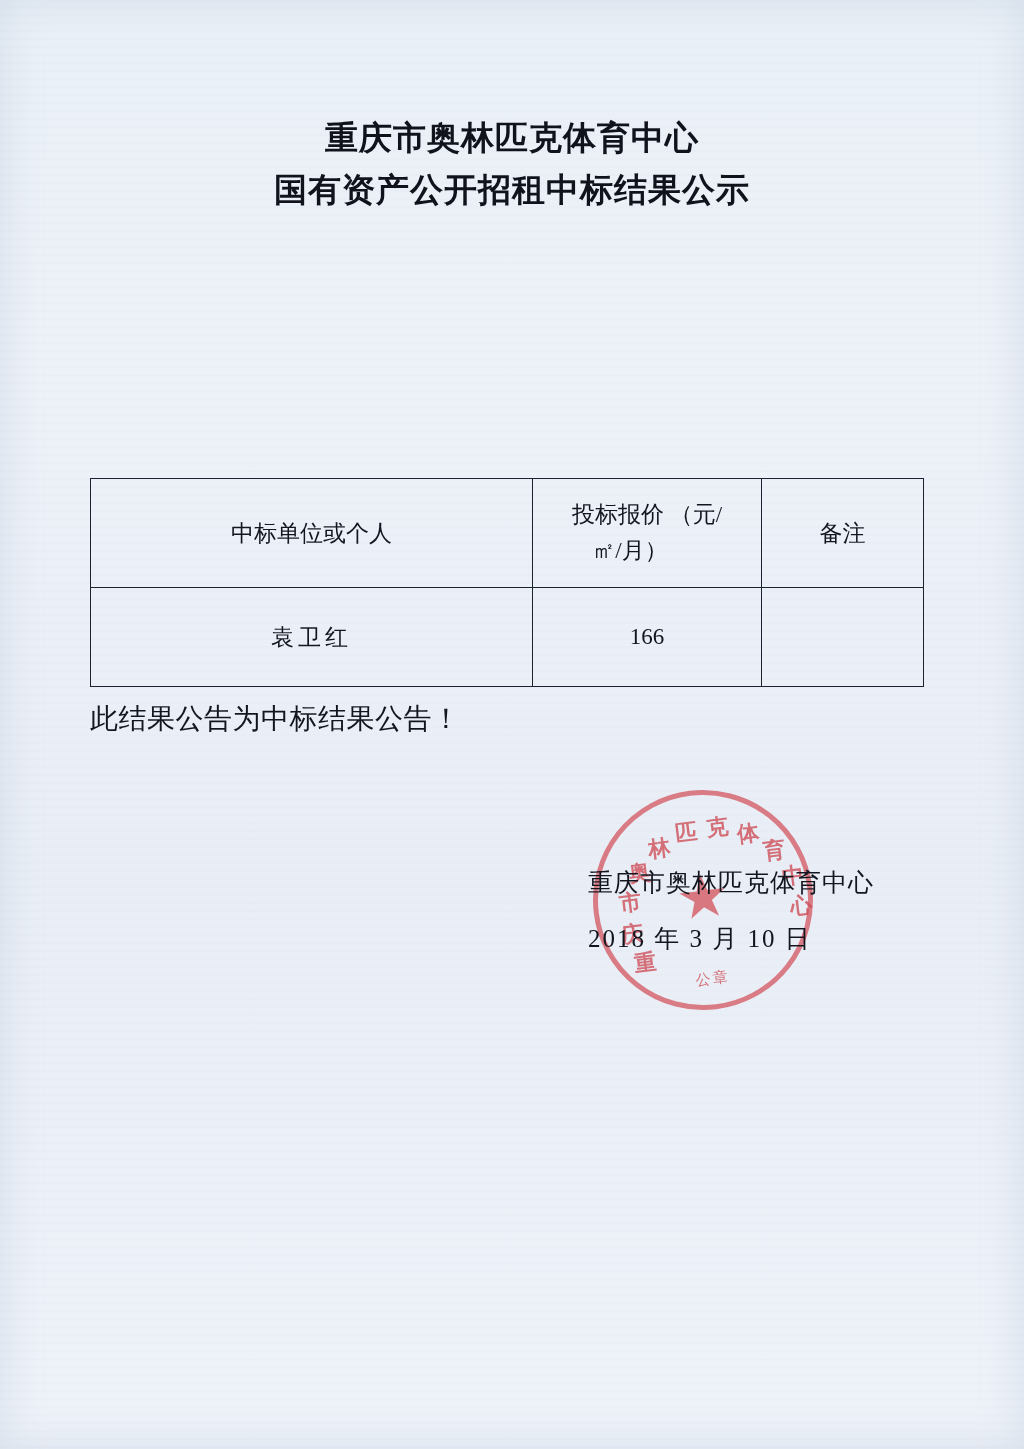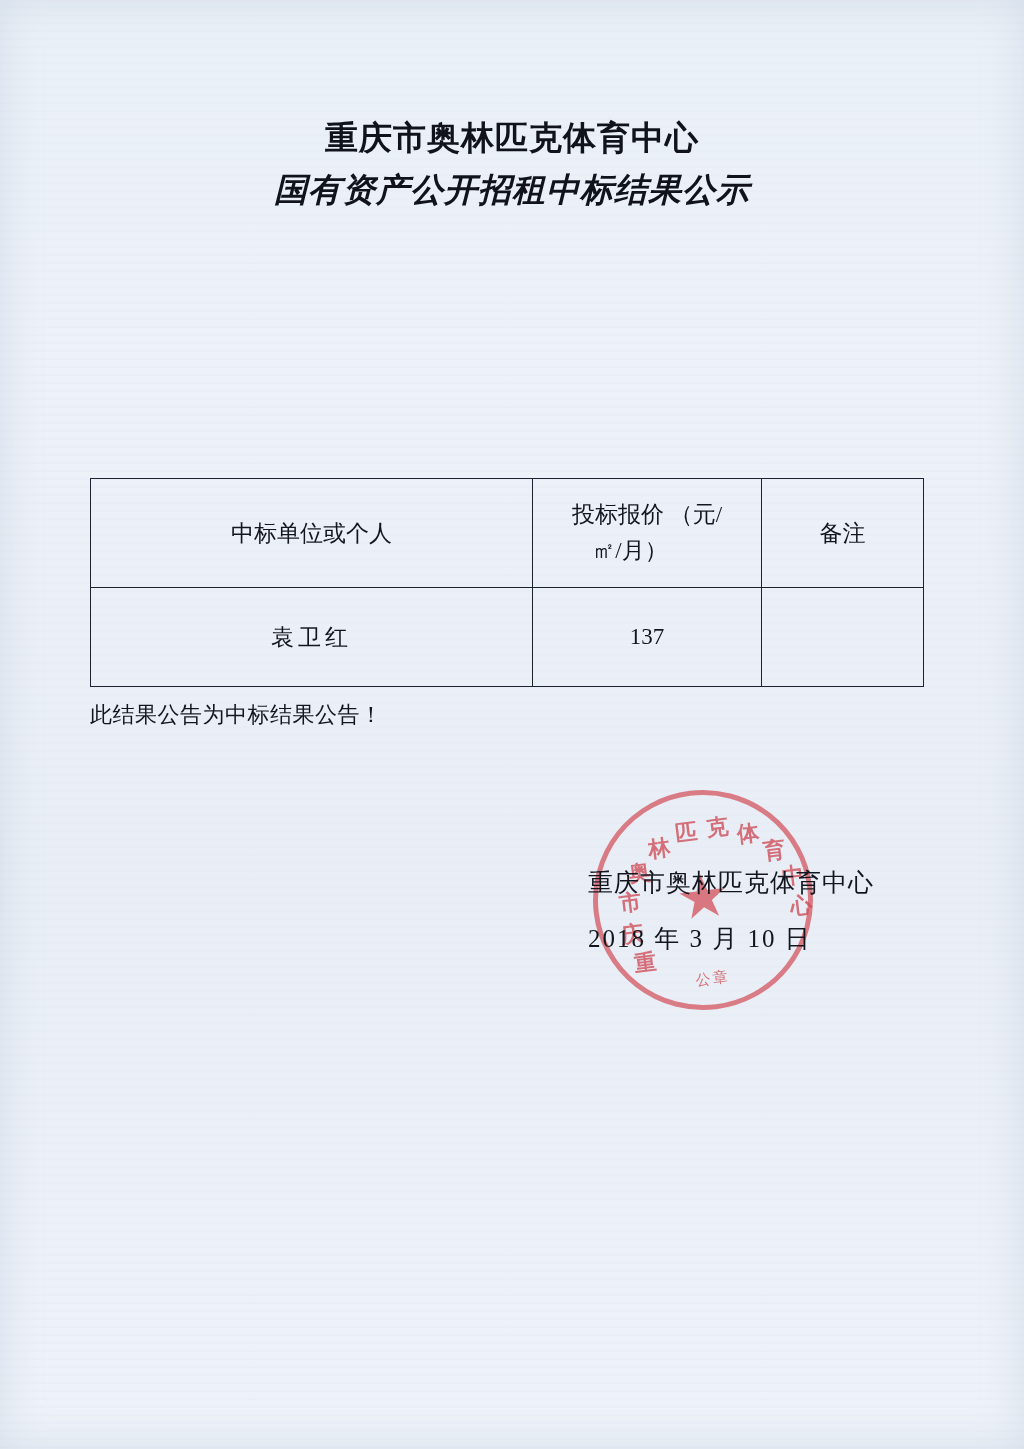--- a/index.html
+++ b/index.html
@@ -57,21 +57,21 @@
     top: 112px;
     width: 1024px;
     text-align: center;
     font-family: "Liberation Serif", "DejaVu Serif", serif;
     font-weight: bold;
     font-size: 33px;
     line-height: 52px;
     letter-spacing: 1px;
     color: #10131c;
   }
-  .doc-title .l2 { display: block; font-style: italic; }
+  .doc-title .l2 { display: block; }
 
   .body-text {
     position: absolute;
     left: 96px;
     top: 288px;
     width: 800px;
     font-size: 25px;
     line-height: 48px;
     text-align: justify;
     text-justify: inter-ideograph;
@@ -114,21 +114,21 @@
 
   .winner-name {
     font-size: 26px;
     letter-spacing: 4px;
   }
 
   .closing {
     position: absolute;
     left: 90px;
     top: 700px;
-    font-size: 22px;
+    font-size: 28px;
     color: #14161f;
     letter-spacing: 0.5px;
   }
 
   .signature {
     position: absolute;
     right: 150px;
     top: 855px;
     text-align: left;
     font-size: 25px;
@@ -215,21 +215,21 @@
             <span class="ln1">投标报价 （元/</span>
             <span class="ln2">㎡/月）</span>
           </span>
         </td>
         <td class="col-note">备注</td>
       </tr>
     </thead>
     <tbody>
       <tr>
         <td class="col-unit winner-name">袁卫红</td>
-        <td class="col-price">137</td>
+        <td class="col-price">166</td>
         <td class="col-note"></td>
       </tr>
     </tbody>
   </table>
 
   <div class="closing">此结果公告为中标结果公告！</div>
 
   <div class="seal">
     <div class="seal-text">
       <span style="transform: rotate(-118deg) translate(0, -86px) rotate(118deg);">重</span>

